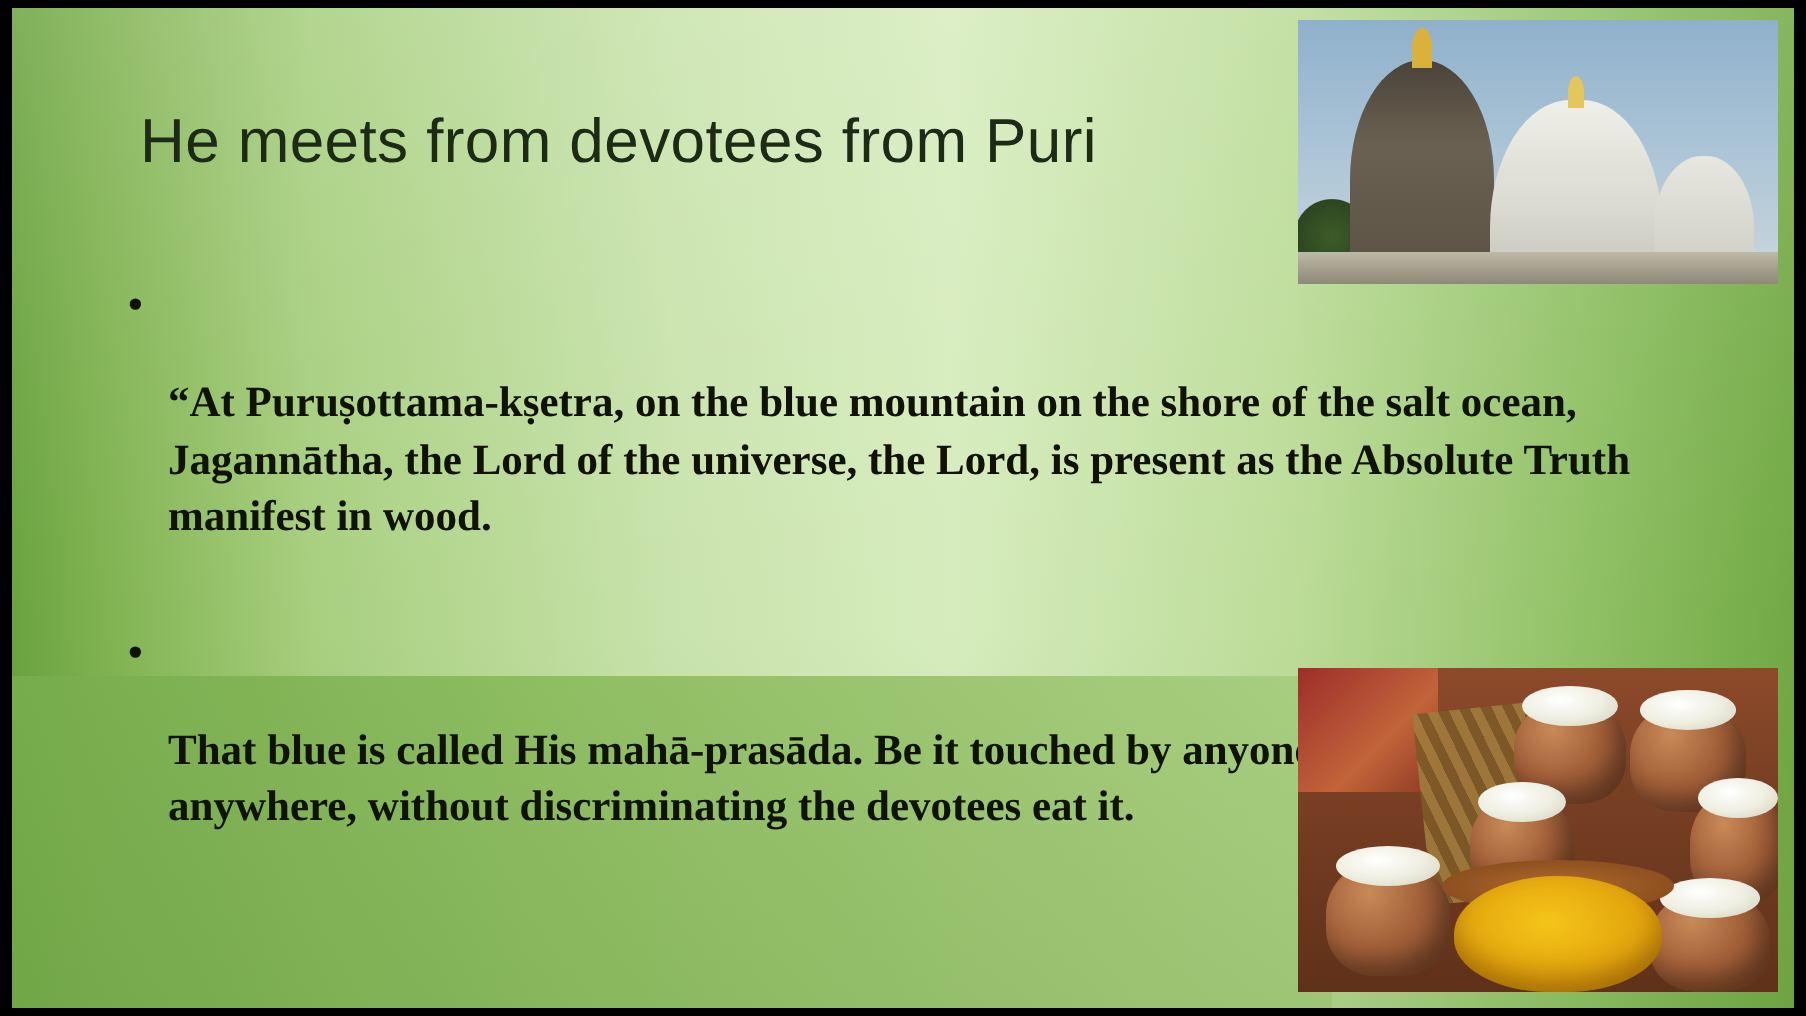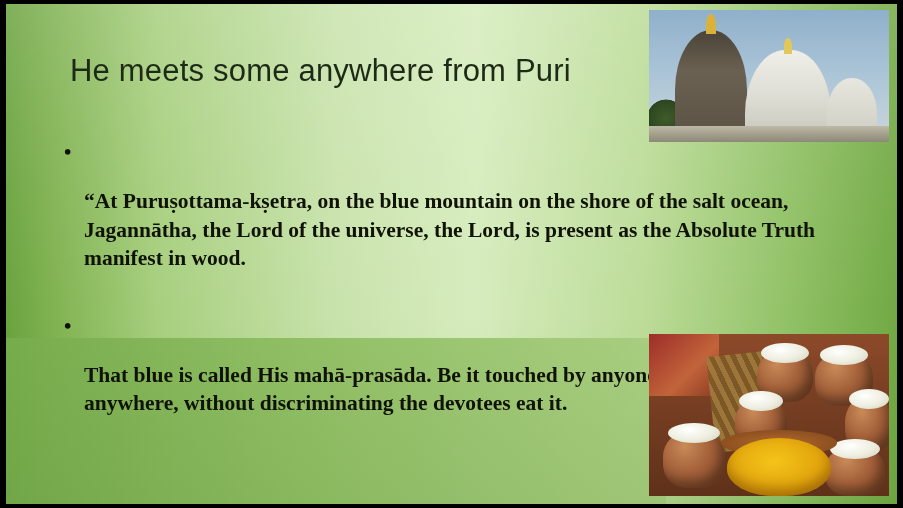--- a/index.html
+++ b/index.html
@@ -258,21 +258,21 @@
 </style>
 </head>
 <body>
 
 <div id="slide-root">
 
   <div id="slide">
 
     <div id="bottom-band"></div>
 
-    <div id="title">He meets some anywhere from Puri</div>
+    <div id="title">He meets from devotees from Puri</div>
 
     <div id="body-text">
 
       <div class="bullet-row">
         <span class="bullet-dot">•</span>
         <span class="bullet-text">“At Puruṣottama-kṣetra, on the blue mountain on the shore of the salt ocean, Jagannātha, the Lord of the universe, the Lord, is present as the Absolute Truth manifest in wood.</span>
       </div>
 
       <div class="bullet-row">
         <span class="bullet-dot">•</span>

